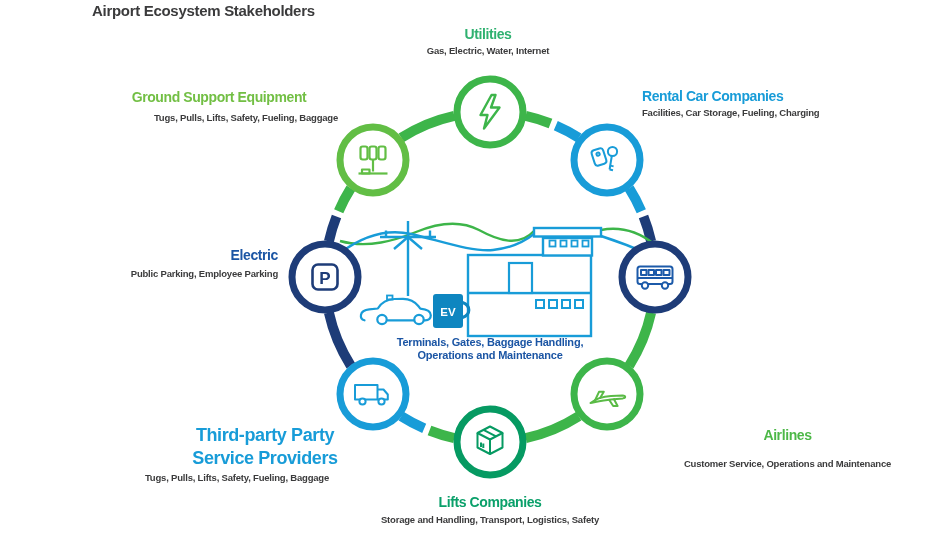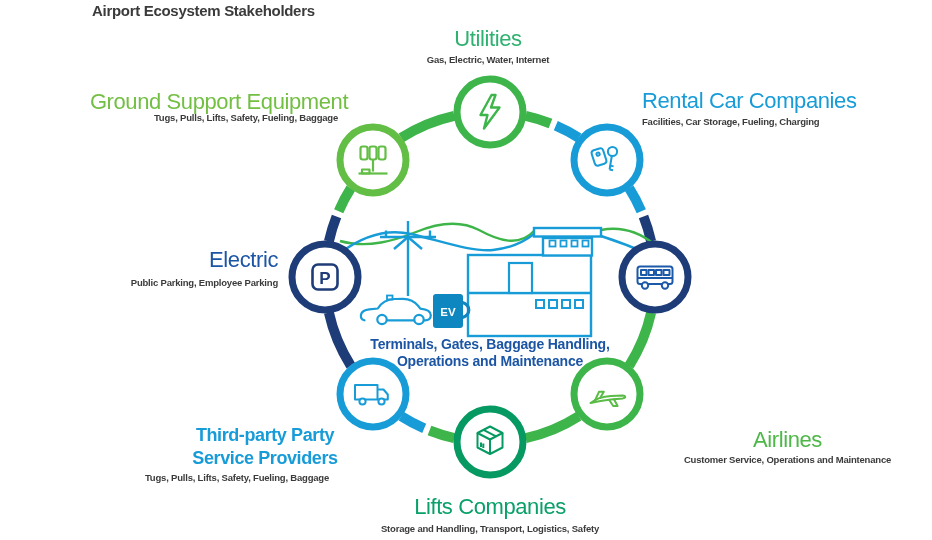--- a/index.html
+++ b/index.html
@@ -2,30 +2,30 @@
 <html><head>
 <meta charset="utf-8">
 <style>
   html,body{margin:0;padding:0;background:#fff;}
   .canvas{position:relative;width:932px;height:540px;background:#fff;overflow:hidden;
           font-family:"Liberation Sans",sans-serif;}
   .canvas svg{position:absolute;left:0;top:0;}
   .txt{position:absolute;}
   .title{position:absolute;left:92px;top:2px;font-size:15px;font-weight:bold;
          color:#3B3B3C;letter-spacing:-0.3px;}
-  .h{font-size:22px;font-weight:normal;letter-spacing:-0.4px;line-height:1.2;}
+  .h{font-size:14px;font-weight:bold;letter-spacing:-0.4px;line-height:1.2;}
   .h2{font-size:18px;font-weight:bold;letter-spacing:-0.4px;line-height:1.3;}
   .s{font-size:9.5px;font-weight:bold;color:#3B3B3C;letter-spacing:-0.2px;margin-top:2px;line-height:1.35;}
   .ctr{text-align:center;}
   .rgt{text-align:right;}
   .c-utilities{color:#2FB170}.c-rental{color:#189CD8}.c-groundt{color:#1B55A4}
   .c-airlines{color:#4DB848}.c-cargo{color:#0AA06A}.c-thirdparty{color:#189CD8}
   .c-parking{color:#1B55A4}.c-gse{color:#72BF44}
   .caption{position:absolute;left:360px;top:336px;width:260px;text-align:center;
-           color:#1B55A4;font-size:14px;font-weight:bold;line-height:1.2;letter-spacing:-0.2px;}
+           color:#1B55A4;font-size:11px;font-weight:bold;line-height:1.2;letter-spacing:-0.2px;}
 </style>
 </head>
 <body>
 
 <div class="canvas">
 
   <svg width="932" height="540" viewBox="0 0 932 540">
 
     <g fill="none" stroke-width="10">
       <path d="M401.3 137.8 A165 165 0 0 1 454.3 115.9" stroke="#3DB54A"></path>
@@ -192,21 +192,21 @@
   </div>
 
   <div class="txt ctr h2 c-thirdparty" style="left:130px;top:424px;width:270px;">
     <div>Third-party Party</div>
     <div>Service Providers</div>
   </div>
   <div class="txt ctr s" style="left:102px;top:470px;width:270px;">Tugs, Pulls, Lifts, Safety, Fueling, Baggage</div>
 
   <div class="txt" style="left:643px;top:427px;width:289px;text-align:center;">
     <div class="h c-airlines">Airlines</div>
-    <div class="s" style="margin-top:1px;">Customer Service, Operations and Maintenance</div>
+    <div class="s" style="margin-top:14px;">Customer Service, Operations and Maintenance</div>
   </div>
 
   <div class="txt ctr" style="left:330px;top:494px;width:320px;">
     <div class="h c-cargo">Lifts Companies</div>
     <div class="s" style="margin-top:3px;">Storage and Handling, Transport, Logistics, Safety</div>
   </div>
 
   <div class="caption">
     <div>Terminals, Gates, Baggage Handling,</div>
     <div>Operations and Maintenance</div>

